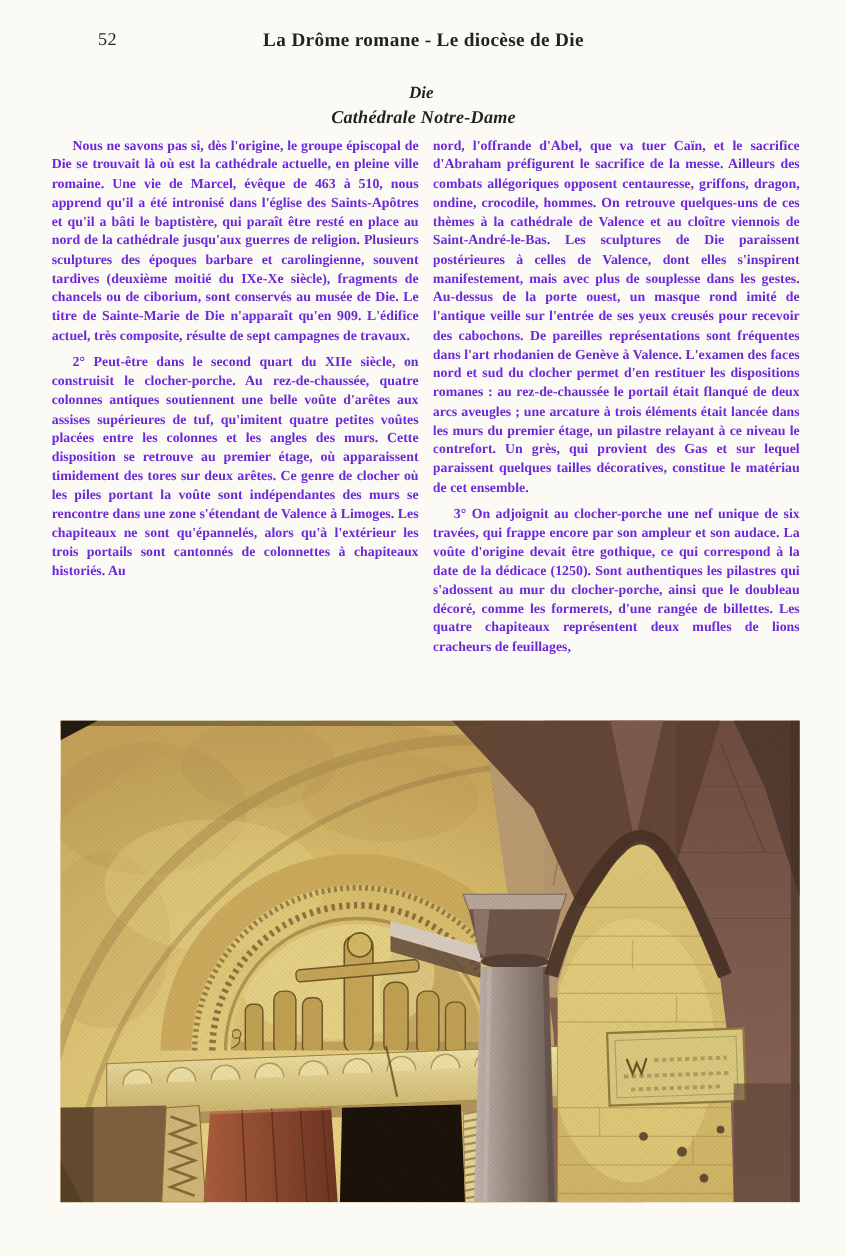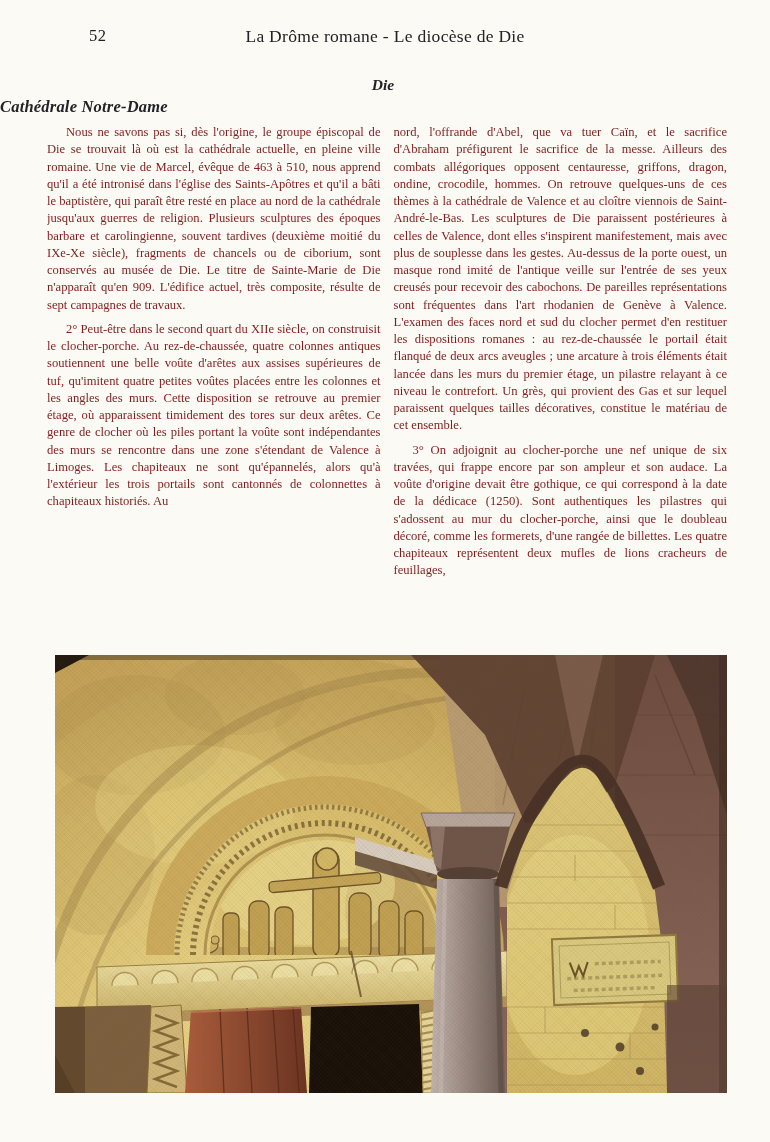--- a/index.html
+++ b/index.html
@@ -7,39 +7,39 @@
     position:relative; width:770px; height:1142px;
     background:#fbfaf5; overflow:hidden;
     font-family:"Liberation Serif", serif; color:#232327;
   }
   .pagenum{
     position:absolute; left:49px; top:26px;
     font-size:16.5px; letter-spacing:.5px;margin-left:40px;
   }
   .runtitle{
     position:absolute; left:0; right:0; top:26px;
-    text-align:center; font-size:17.5px; letter-spacing:.3px;
+    text-align:center; font-size:17.5px; letter-spacing:.3px;font-weight:bold;
   }
   .head-place{
     position:absolute; left:0; right:4px; top:76px;
     text-align:center; font-size:15.5px; font-weight:bold; font-style:italic;
   }
   .head-mon{
     position:absolute; left:0; right:0; top:97px;
-    text-align:left; font-size:16.5px; font-weight:bold; font-style:italic;
+    text-align:center; font-size:16.5px; font-weight:bold; font-style:italic;
     letter-spacing:.2px;
   }
   .columns{
     position:absolute; left:47px; top:124px; width:680px;
     display:flex; gap:13px;
   }
   .col{
     flex:1 1 0; height:522px; overflow:hidden;
     font-size:12.6px; line-height:17.25px;
-    text-align:justify; color:#7f1d1d;
+    text-align:justify; color:#6d28d9;font-weight:bold;
   }
   .col p{ margin:0 0 7px 0; text-indent:19px; }
   .col p.noindent{ text-indent:0; }
   figure.photo{
     position:absolute; left:55px; top:655px; width:672px; height:438px;
     margin:0; padding:0;
   }
   figure.photo svg{ display:block; }
   
   figure.photo::after{

